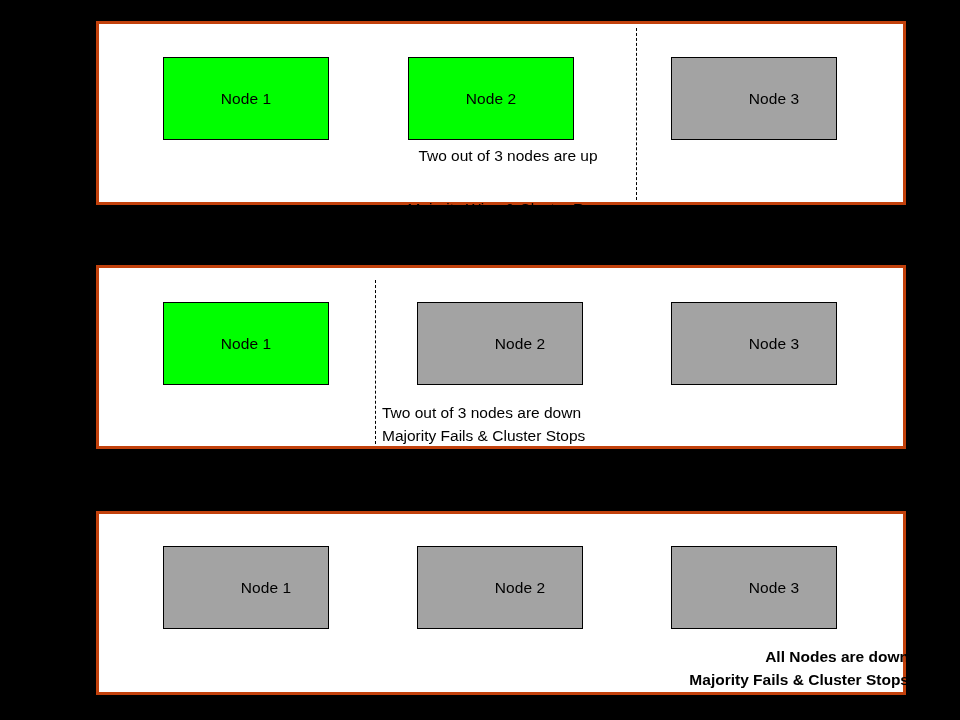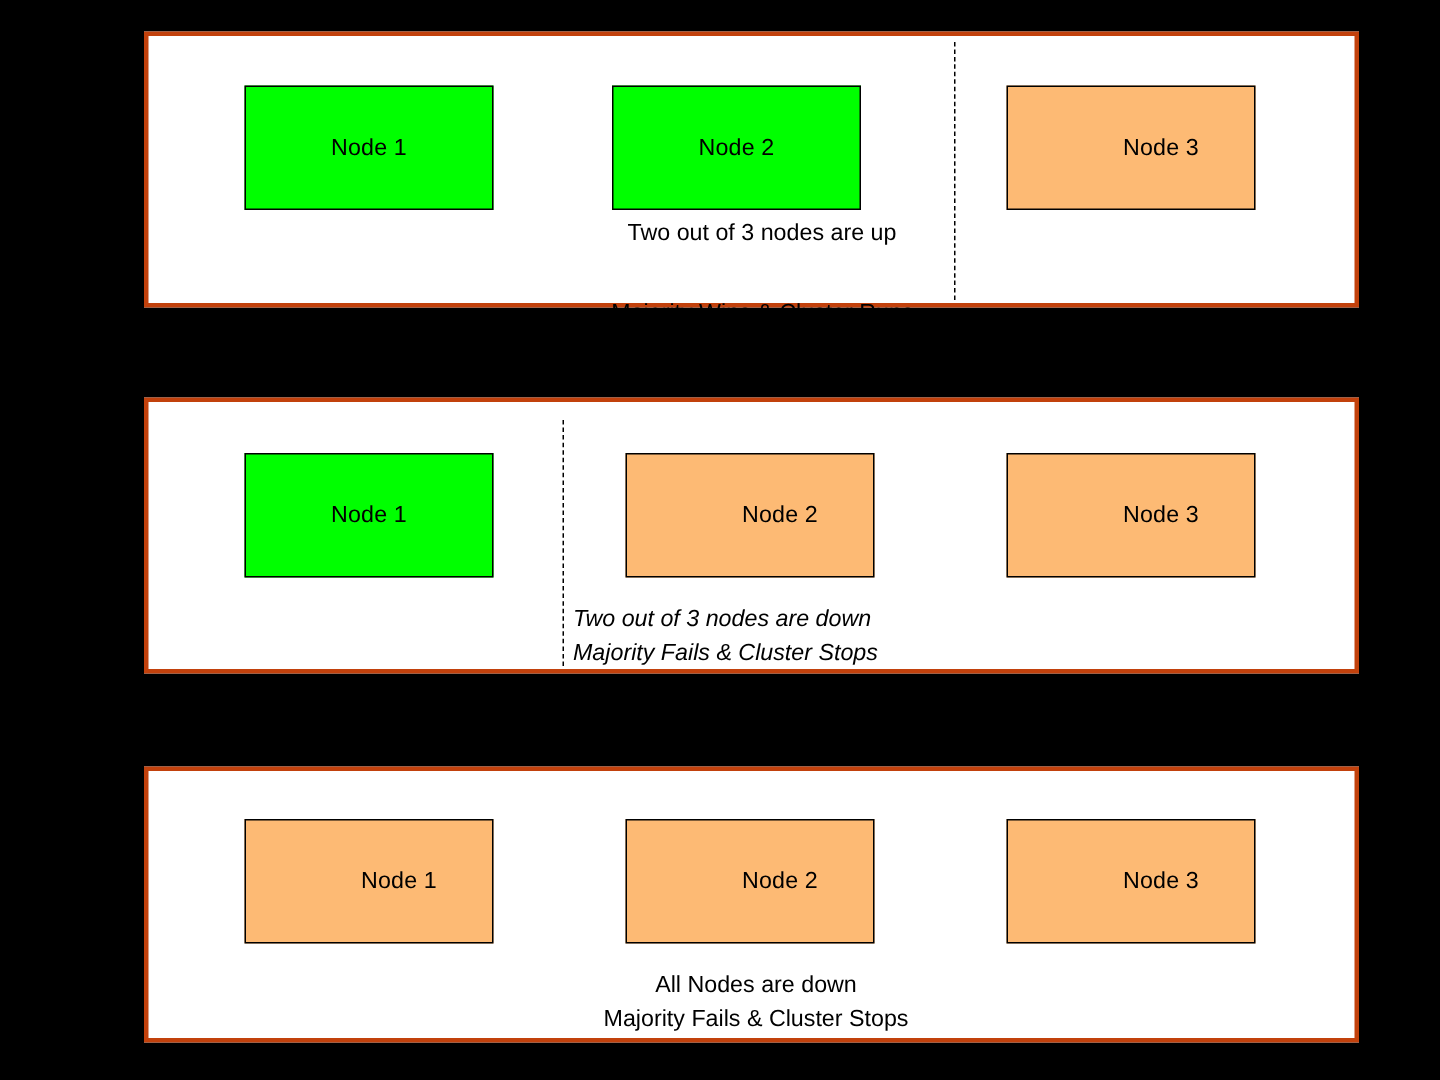--- a/index.html
+++ b/index.html
@@ -48,21 +48,21 @@
 
   .node-label {
     font-size: 15.5px;
     color: #000000;
     line-height: 1;
     letter-spacing: 0.1px;
     white-space: nowrap;
   }
 
   .node-up   { background: #00ff00; }
-  .node-down { background: #fdba74; padding-left: 40px; }
+  .node-down { background: #a3a3a3; padding-left: 40px; }
 
   
   #p1-node-1 { left: 64px;  top: 33px; }
   #p1-node-2 { left: 309px; top: 33px; }
   #p1-node-3 { left: 572px; top: 33px; }
 
   
   #p2-node-1 { left: 64px;  top: 34px; }
   #p2-node-2 { left: 318px; top: 34px; }
   #p2-node-3 { left: 572px; top: 34px; }
@@ -95,28 +95,28 @@
     width: 810px;
     text-align: center;
   }
   #p1-caption .cap-line-1 { margin-left: 8px; }
   #p1-caption .cap-line-2 { margin-left: 0px; margin-top: 30px; }
 
   #p2-caption {
     left: 283px;
     top: 133px;
     text-align: left;
-    font-style: italic;
   }
 
   #p3-caption {
     left: 0;
     top: 131px;
     width: 810px;
-    text-align: center;
+    text-align: right;
+    font-weight: bold;
   }
 
   .cap-line { display: block; }
 </style>
 </head>
 <body>
 
 <div class="diagram">
 
   <div class="panel" id="panel-1">

